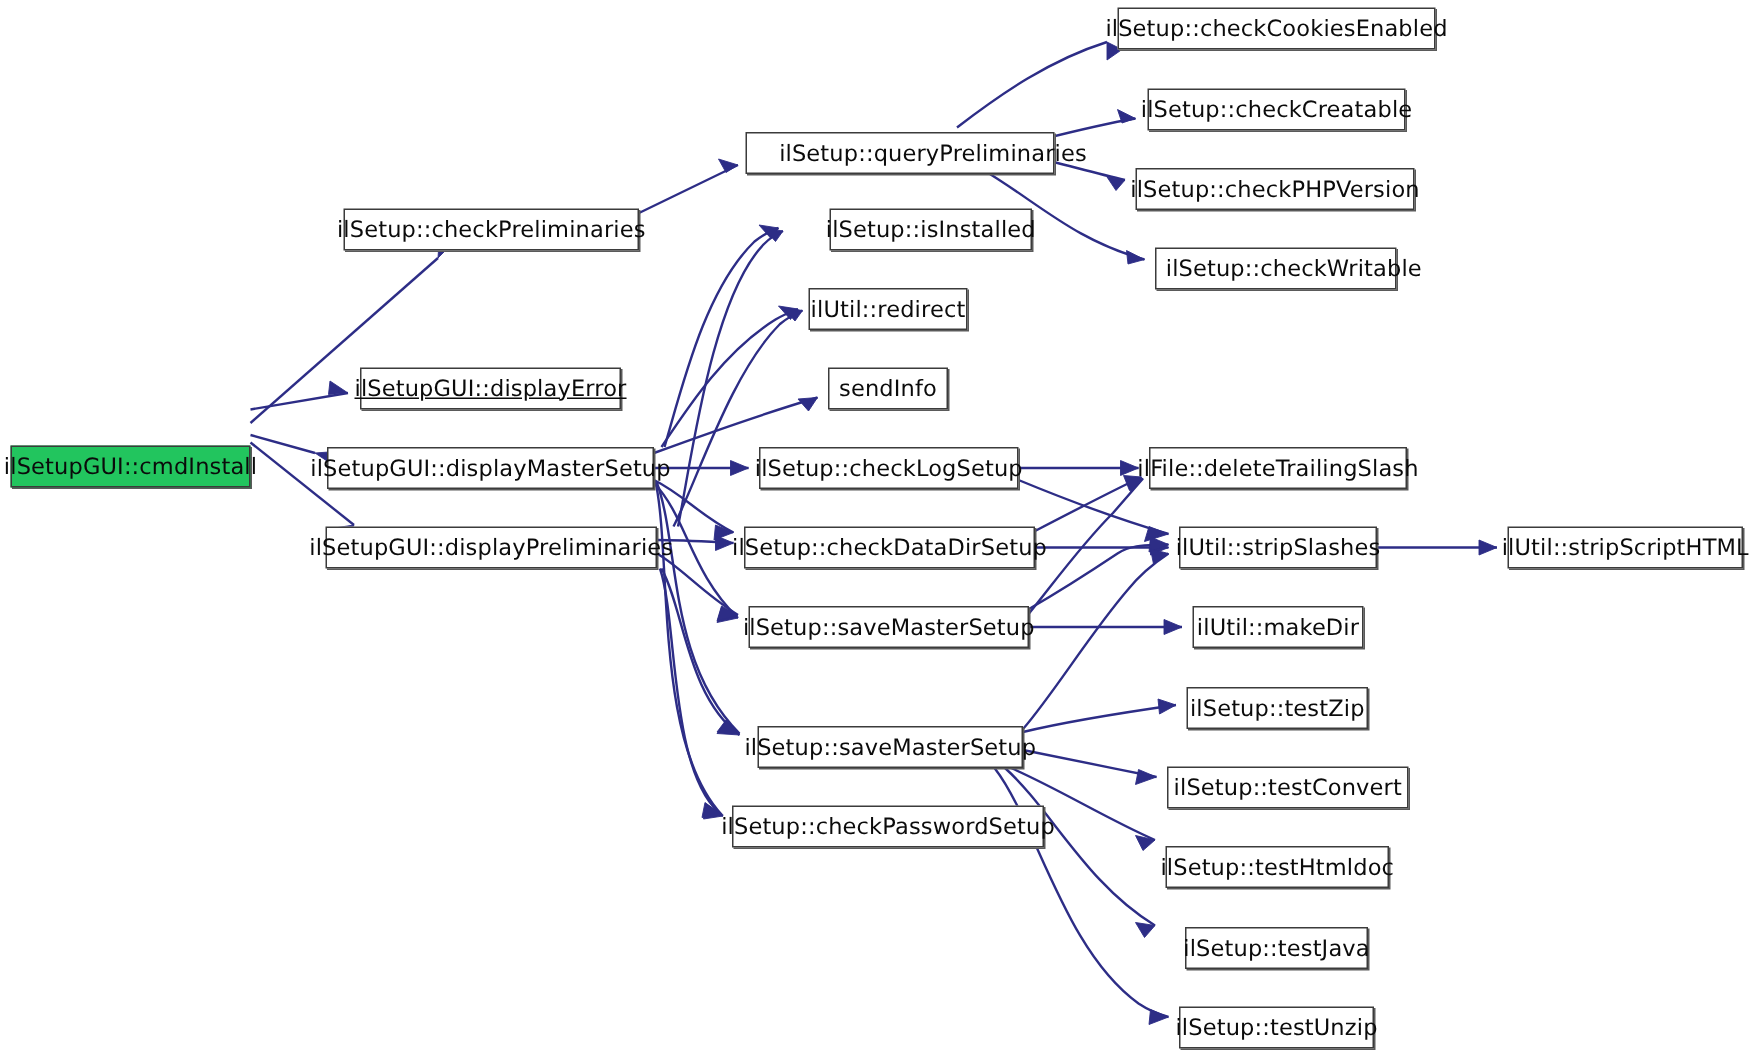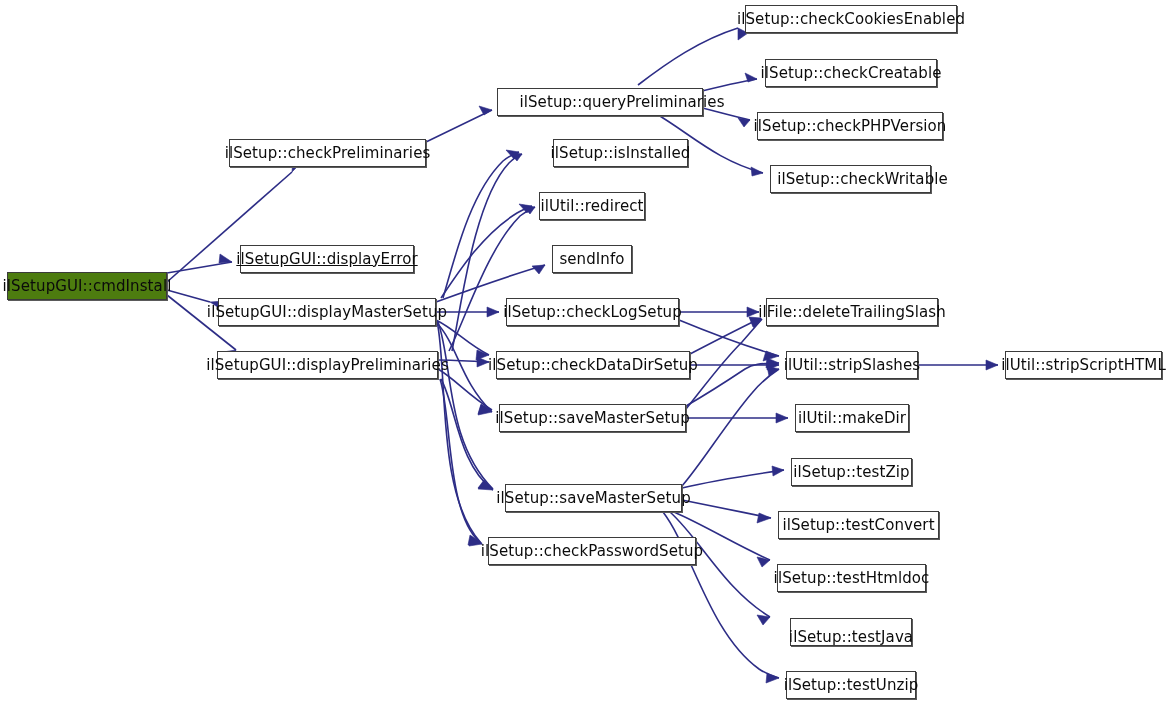--- a/index.html
+++ b/index.html
@@ -42,21 +42,22 @@
     font-size: 15px;
     line-height: 1;
     display: flex;
     align-items: center;
     justify-content: center;
     white-space: nowrap;
     letter-spacing: 0.1px;
     box-shadow: 1px 1px 0 0 #5a5a5a;
   }
   .node.highlight {
-    background: #4d7c0f;
+    background: #22c55e;
+    margin-top: 25px;
   }
   .node-label {
     padding: 0 7px;
     pointer-events: none;
   }
 </style>
 </head>
 <body>
 
 <div id="graph">
@@ -202,21 +203,21 @@
       </div>
       <div class="node" style="left: 791px; top: 458px; width: 121px; height: 28px;">
         <span class="node-label">ilSetup::testZip</span>
       </div>
       <div class="node" style="left: 778px; top: 511px; width: 161px; height: 28px;">
         <span class="node-label">ilSetup::testConvert</span>
       </div>
       <div class="node" style="left: 777px; top: 564px; width: 149px; height: 28px;">
         <span class="node-label">ilSetup::testHtmldoc</span>
       </div>
-      <div class="node" style="left: 790px; top: 618px; width: 122px; height: 28px; align-items: flex-end;">
+      <div class="node" style="left: 790px; top: 618px; width: 122px; height: 28px;">
         <span class="node-label">ilSetup::testJava</span>
       </div>
       <div class="node" style="left: 786px; top: 671px; width: 130px; height: 28px;">
         <span class="node-label">ilSetup::testUnzip</span>
       </div>
       <div class="node" style="left: 1005px; top: 351px; width: 157px; height: 28px;">
         <span class="node-label">ilUtil::stripScriptHTML</span>
       </div>
     </div>
 </div>

